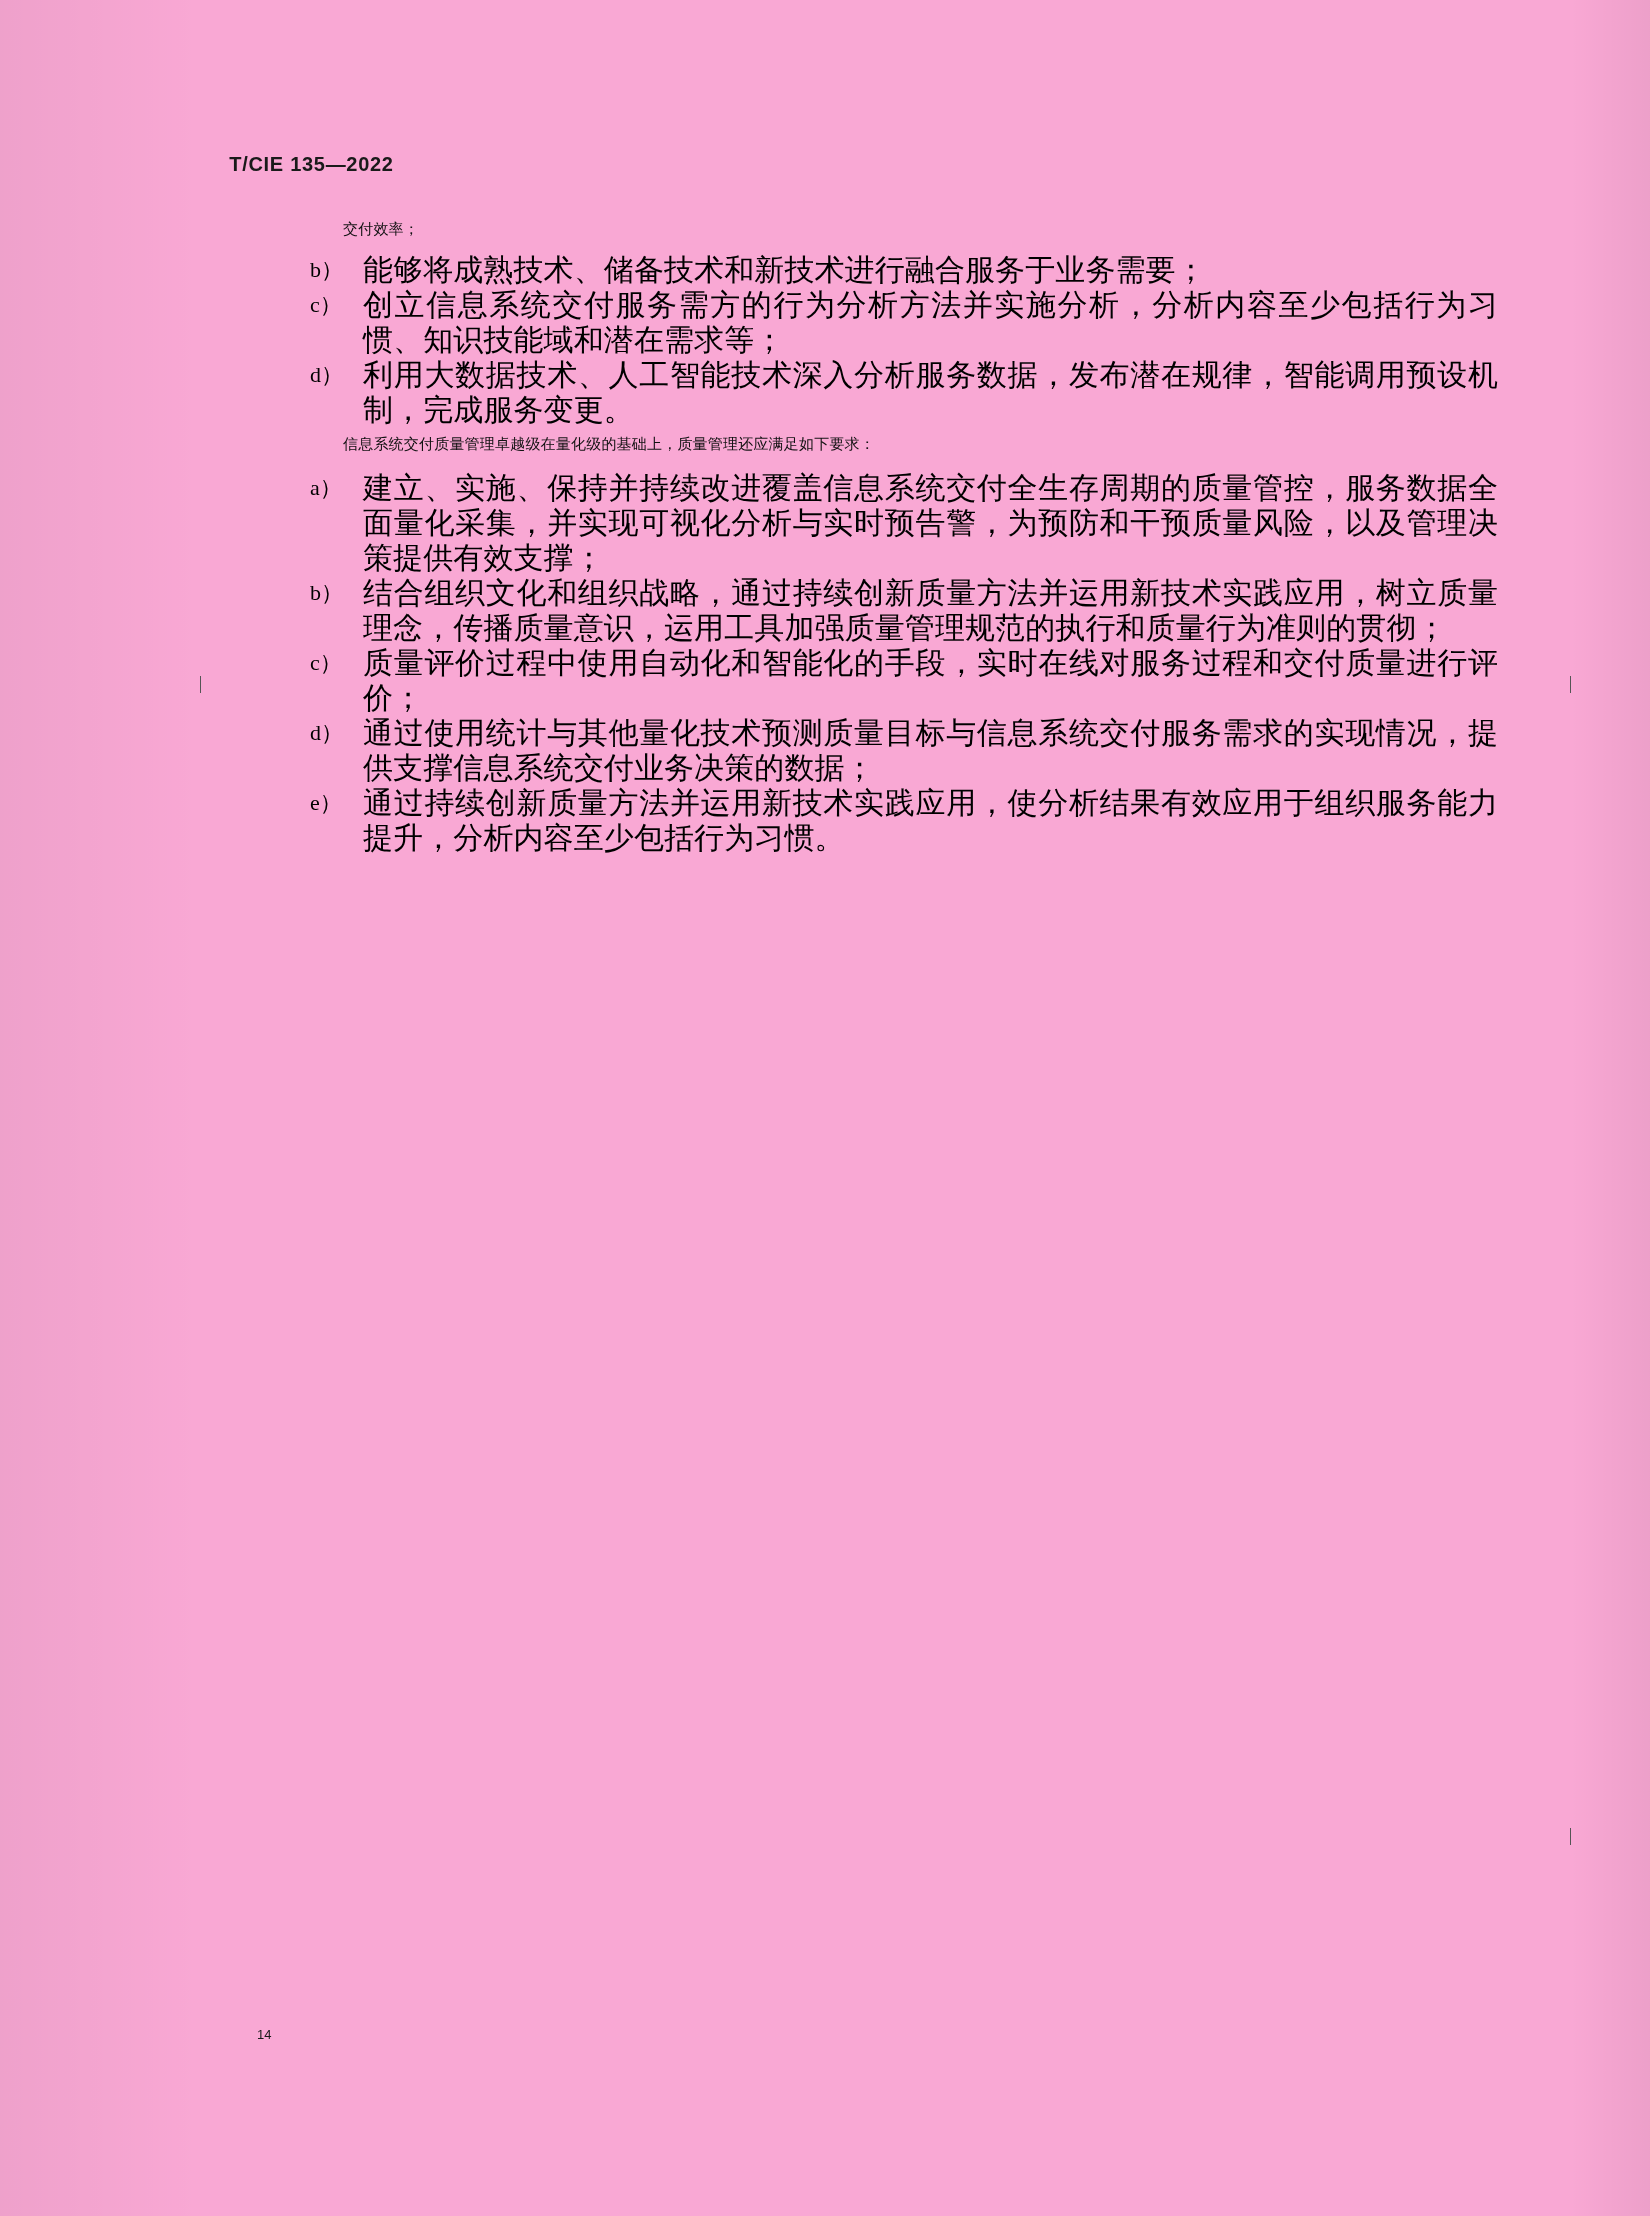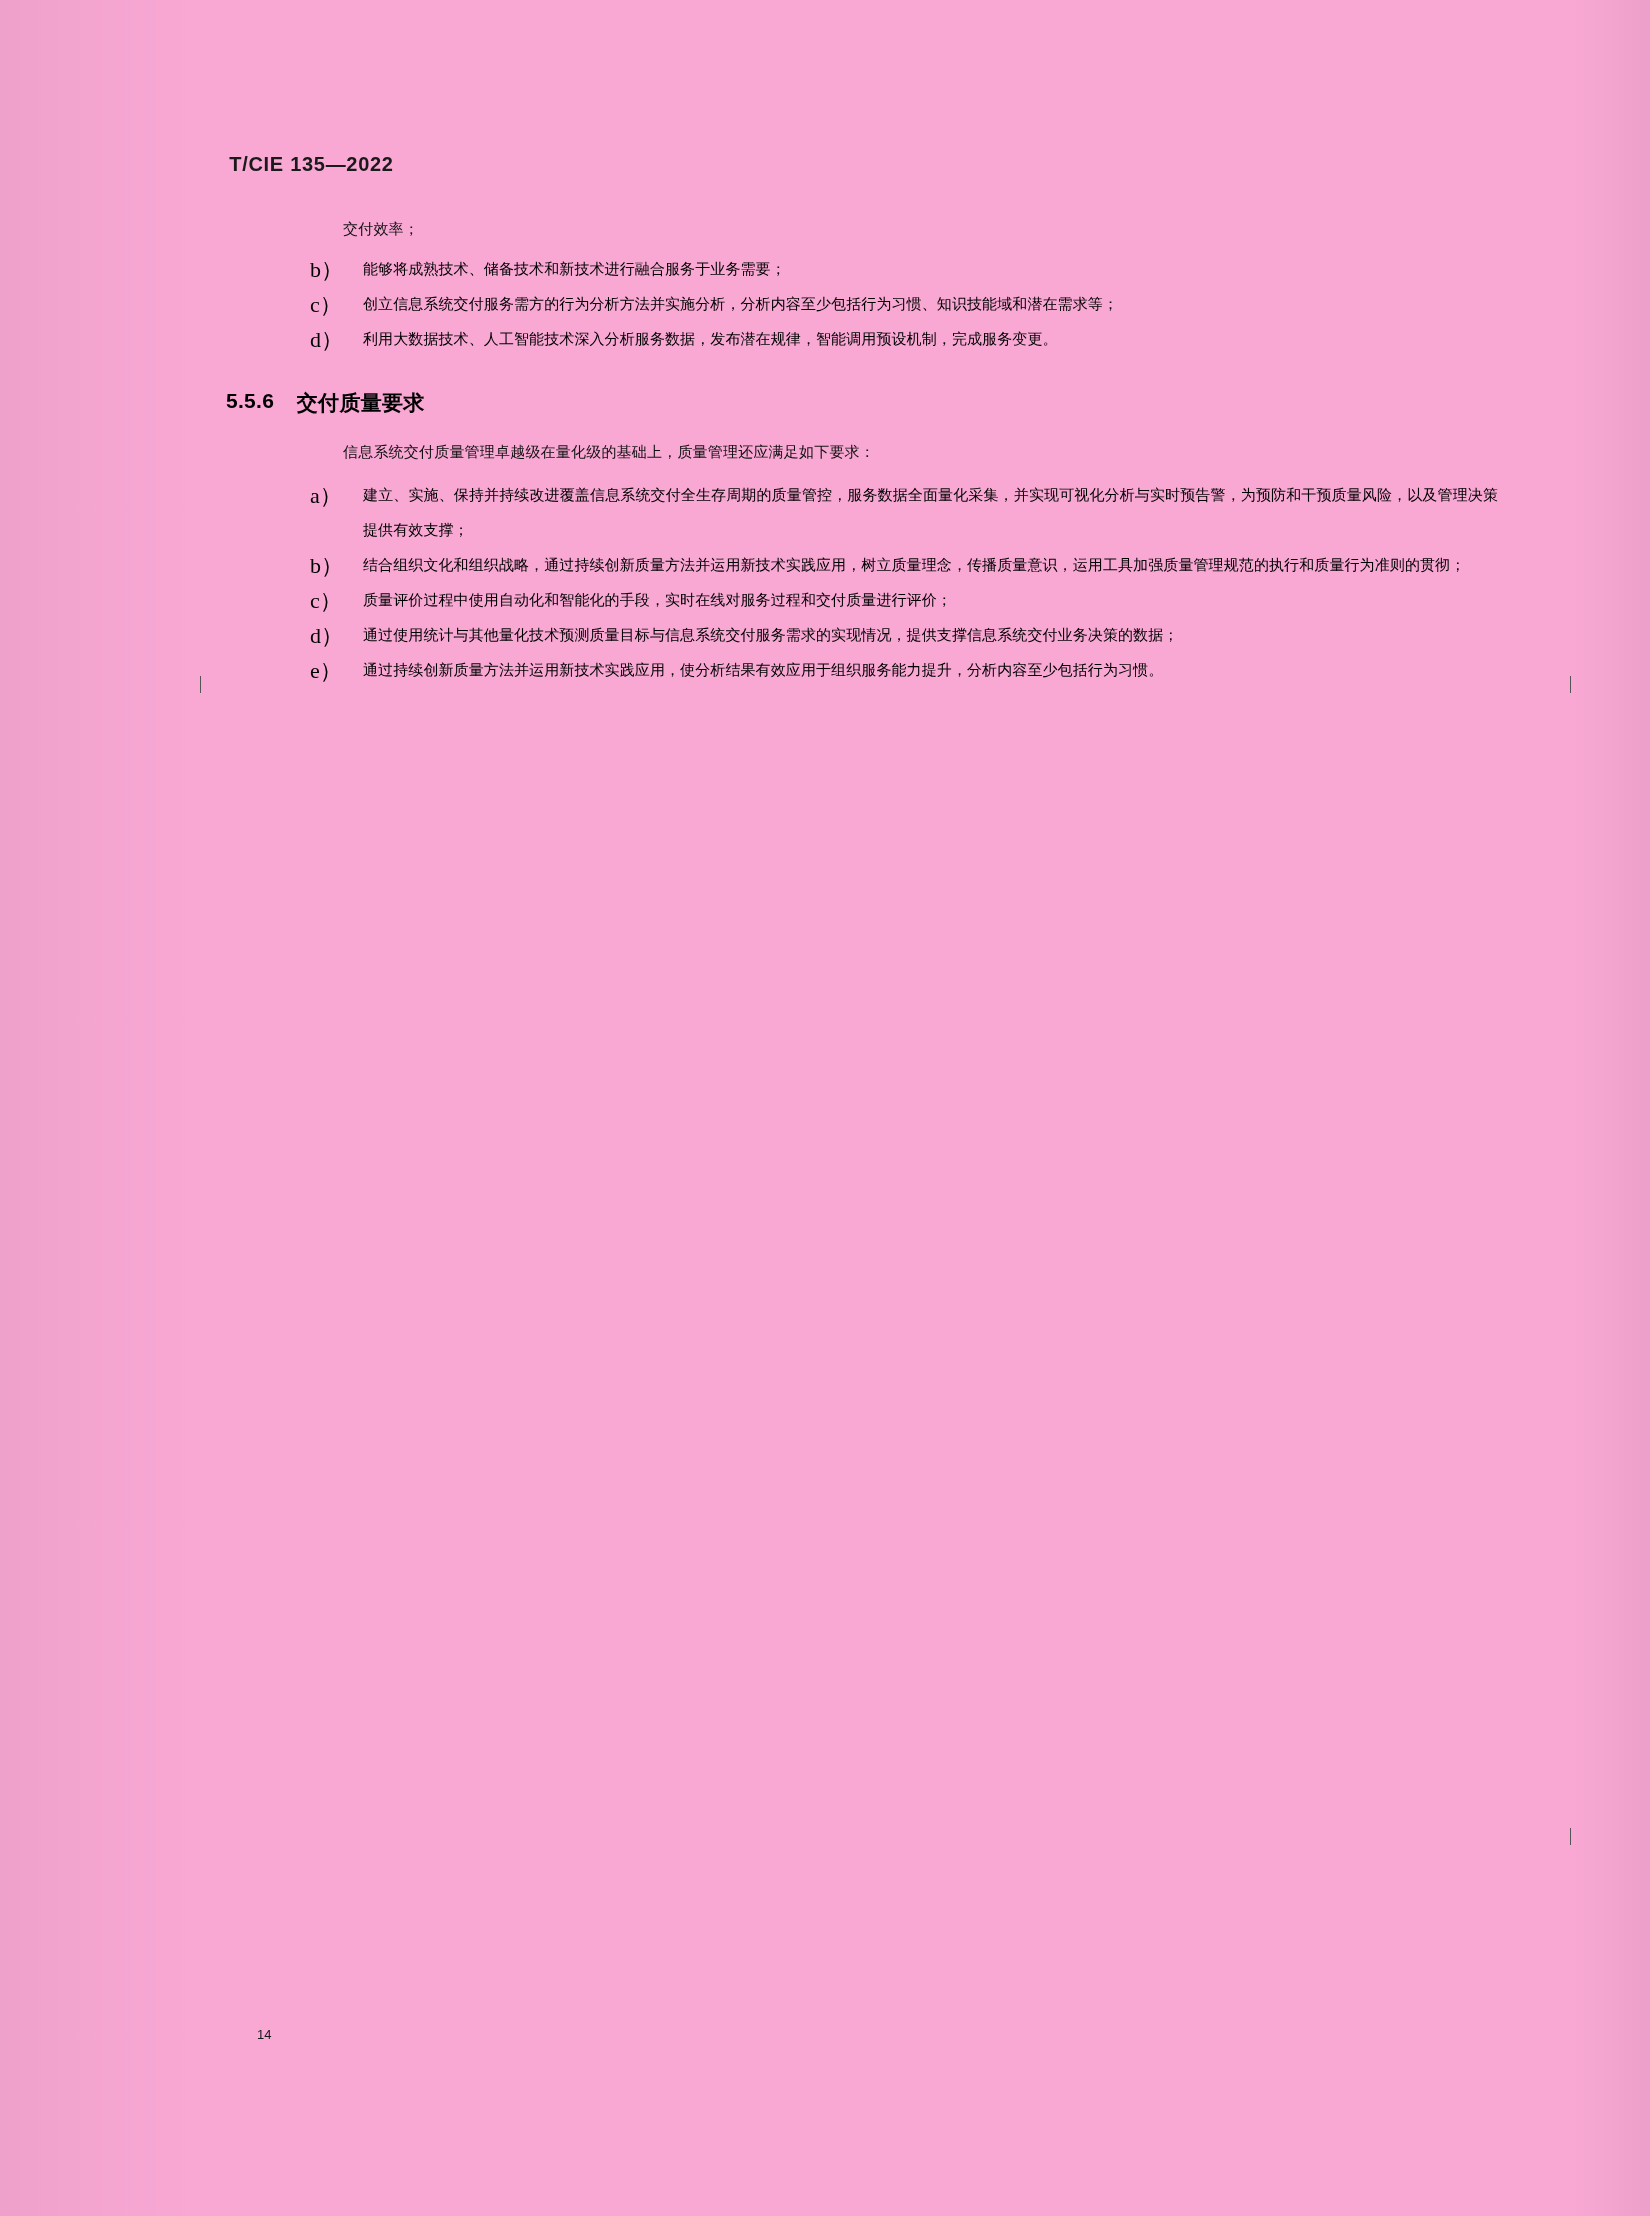--- a/index.html
+++ b/index.html
@@ -78,21 +78,21 @@
     flex: 0 0 auto;
     width: 57px;
     font-size: 22px;
     line-height: 35px;
     text-align: left;
     padding-left: 4px;
     box-sizing: border-box;
   }
   .list-text {
     flex: 1 1 auto;
-    font-size: 15px;
+    font-size: 30px;
     line-height: 35px;
     text-align: justify;
     text-justify: inter-character;
     letter-spacing: 0.1px;
   }
   .section-head {
     margin-top: 32px;
     margin-bottom: 17.3px;
     font-family: "Liberation Sans", "DejaVu Sans", sans-serif;
     font-weight: bold;
@@ -155,24 +155,20 @@
       <div class="list-item">
         <div class="list-marker">c）</div>
         <div class="list-text">创立信息系统交付服务需方的行为分析方法并实施分析，分析内容至少包括行为习惯、知识技能域和潜在需求等；</div>
       </div>
 
       <div class="list-item">
         <div class="list-marker">d）</div>
         <div class="list-text">利用大数据技术、人工智能技术深入分析服务数据，发布潜在规律，智能调用预设机制，完成服务变更。</div>
       </div>
 
-      <div class="section-head">
-        <span class="section-num">5.5.6</span>
-        <span>交付质量要求</span>
-      </div>
 
       <div class="para intro-line">信息系统交付质量管理卓越级在量化级的基础上，质量管理还应满足如下要求：</div>
 
       <div class="list-item">
         <div class="list-marker">a）</div>
         <div class="list-text">建立、实施、保持并持续改进覆盖信息系统交付全生存周期的质量管控，服务数据全面量化采集，并实现可视化分析与实时预告警，为预防和干预质量风险，以及管理决策提供有效支撑；</div>
       </div>
 
       <div class="list-item">
         <div class="list-marker">b）</div>

